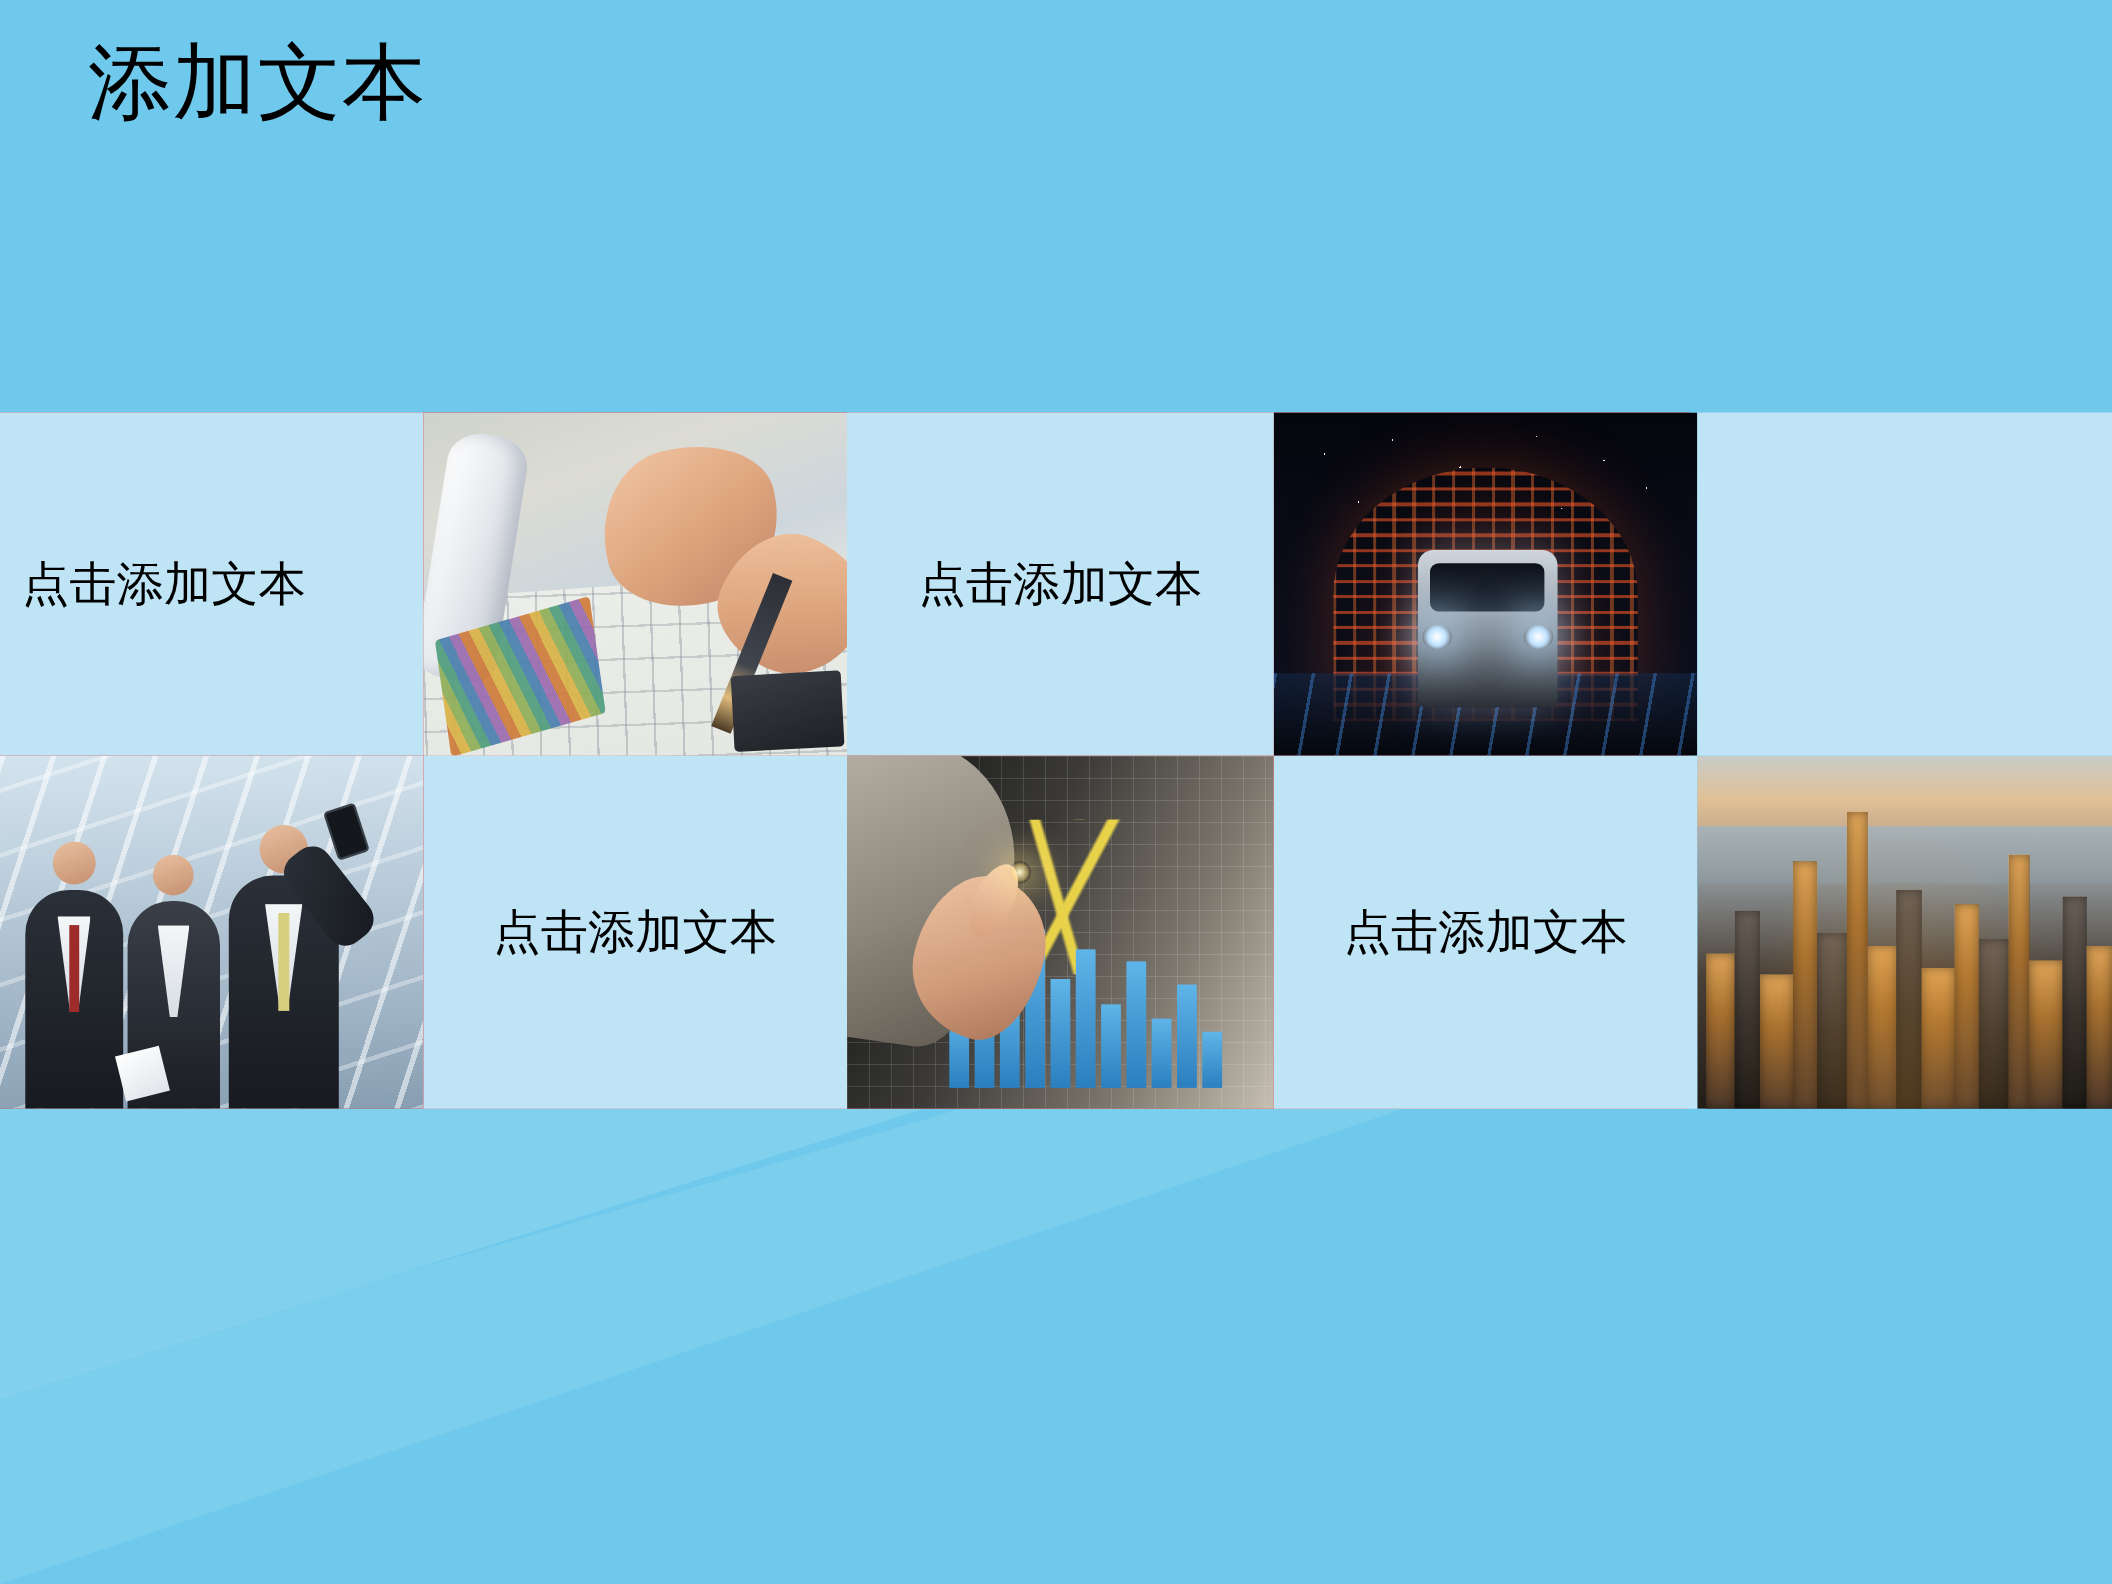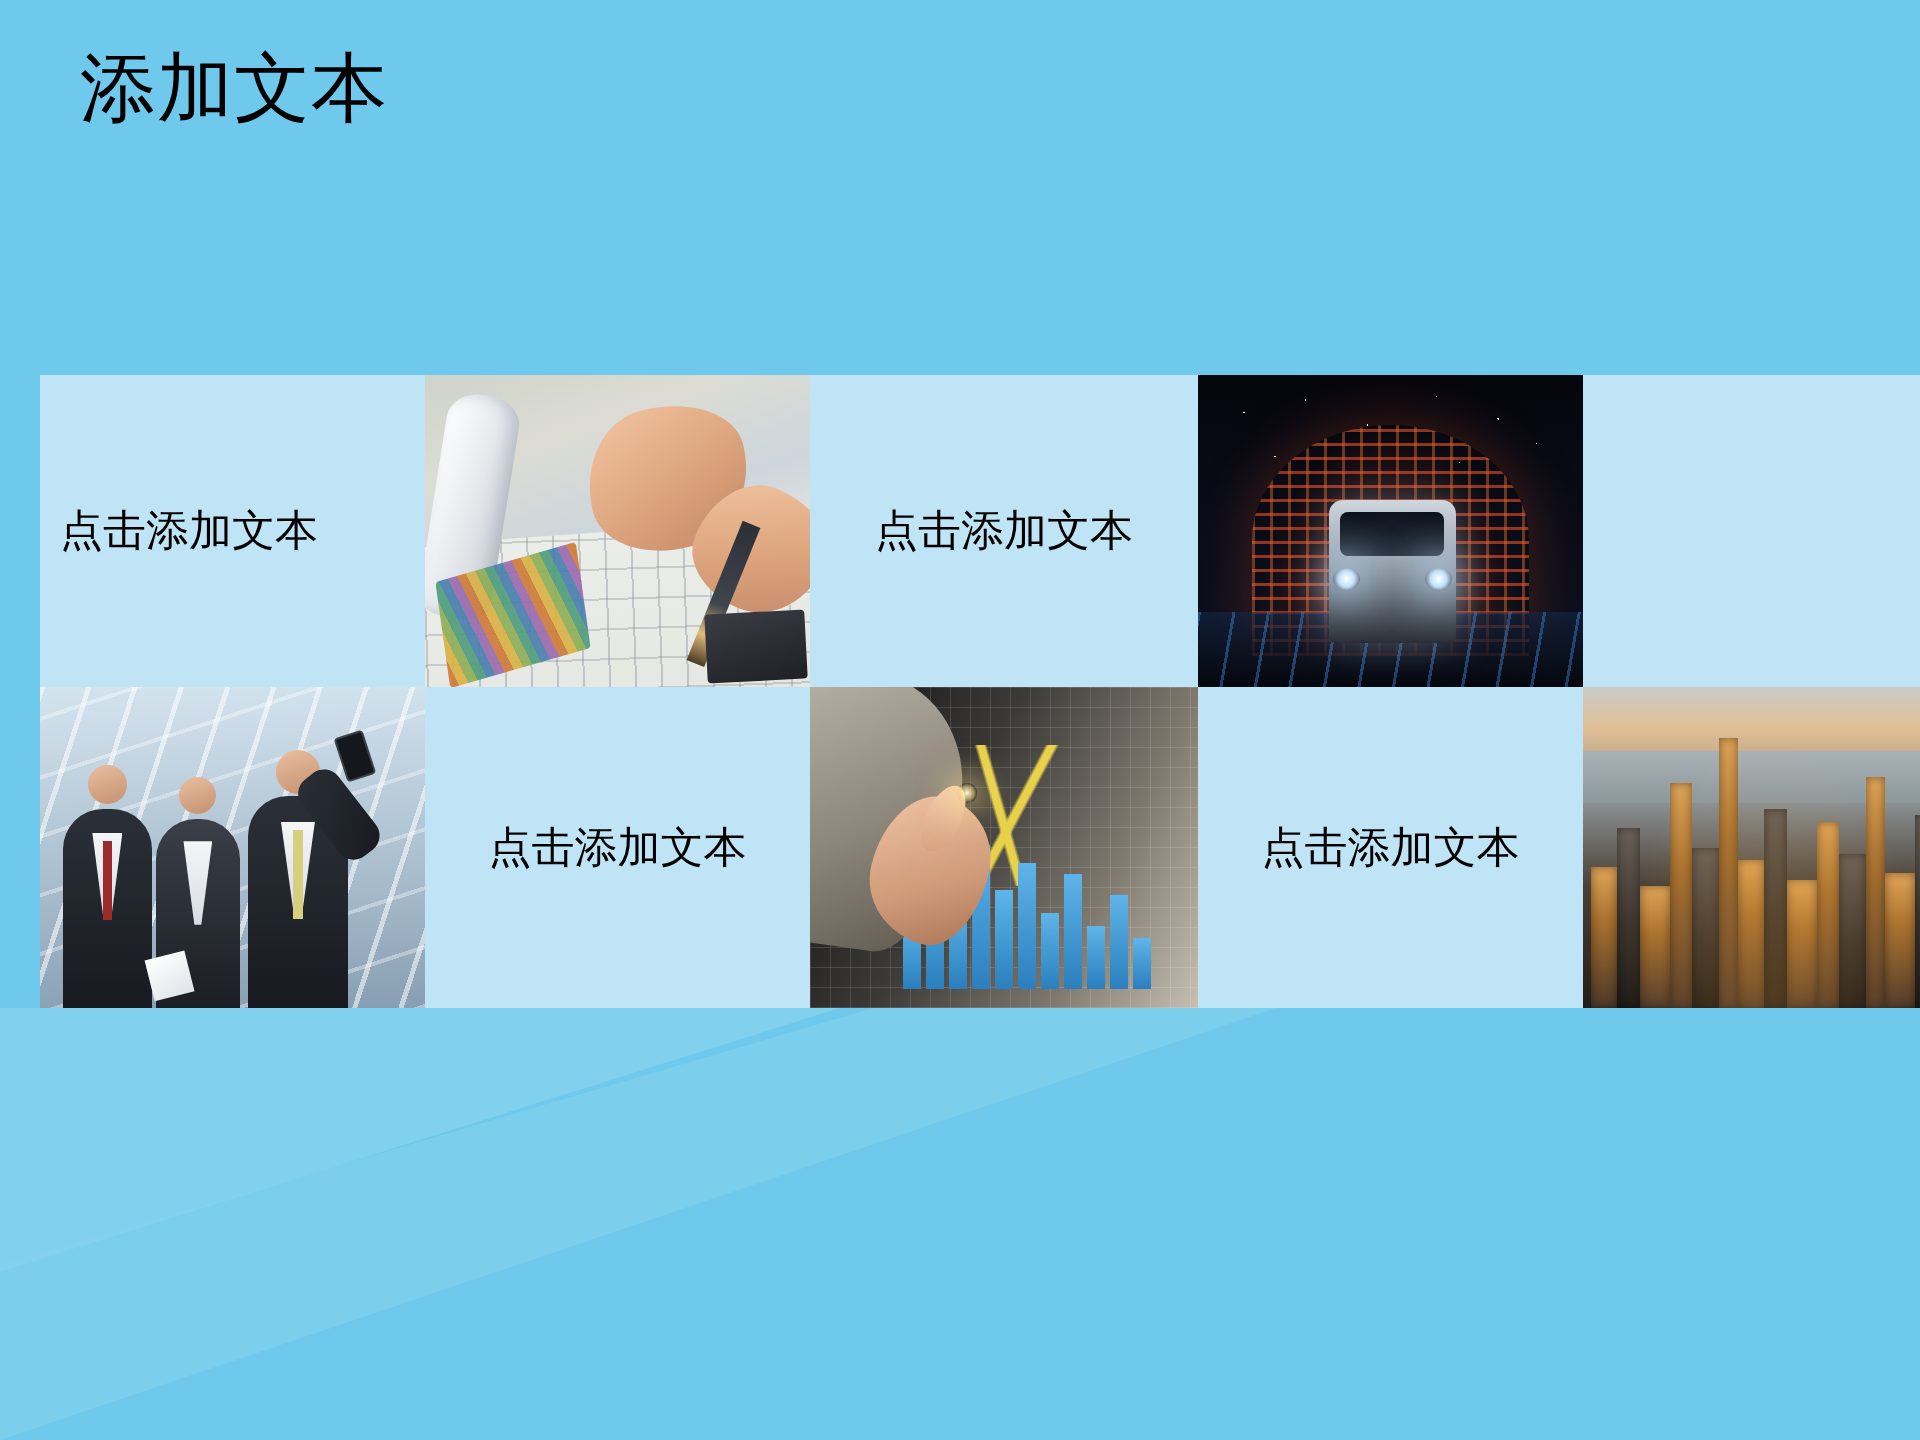--- a/index.html
+++ b/index.html
@@ -22,42 +22,41 @@
     left: 0; top: 0;
     width: 1920px; height: 1440px;
     pointer-events: none;
     z-index: 1;
   }
 
   
   .title {
     position: absolute;
     left: 80px;
-    top: 44px;
+    top: 32px;
     font-size: 76px;
     line-height: 1.15;
     color: #000000;
     letter-spacing: 1px;
     white-space: nowrap;
     z-index: 5;
   }
 
   
   .grid-band {
     position: absolute;
     left: 0;
     top: 375px;
     width: 1536px;
     height: 633px;
     z-index: 3;
     display: grid;
     grid-template-columns: 385px 385px 388px 385px 377px;
     grid-template-rows: 312px 321px;
     background: #ef4444;
-    margin-left: 40px;
   }
 
   .cell {
     position: relative;
     overflow: hidden;
   }
   .cell.text-cell {
     background: #BFE4F6;
     display: flex;
     align-items: center;

